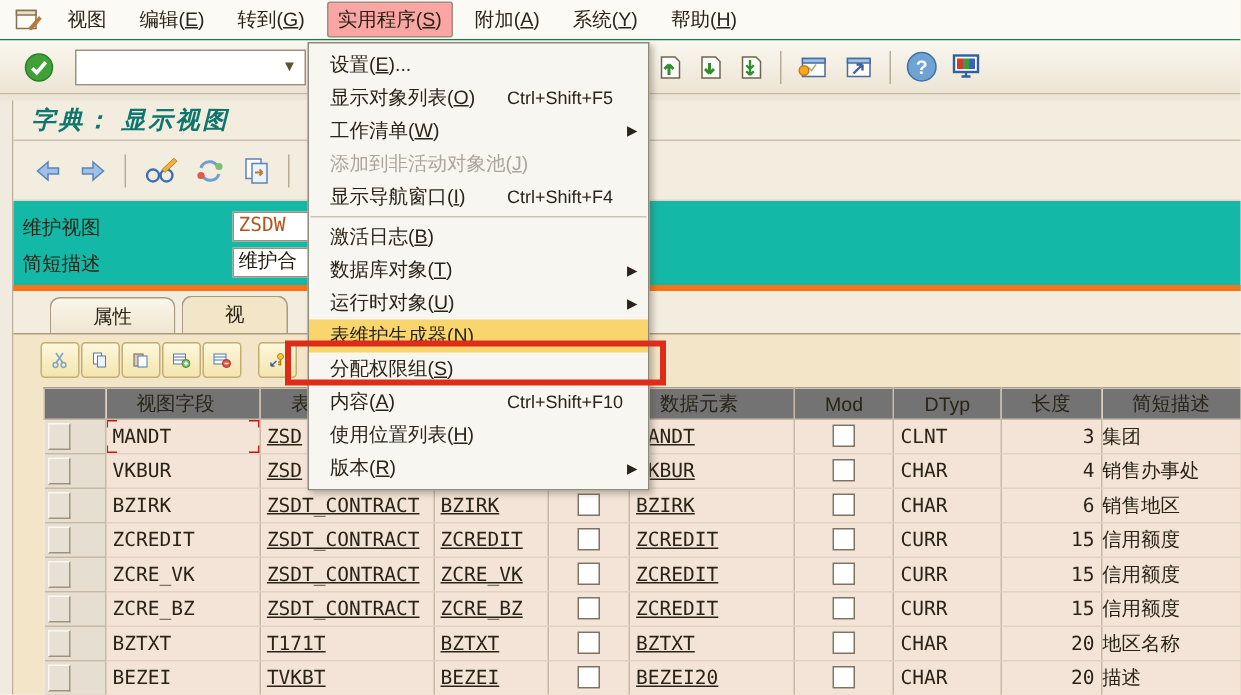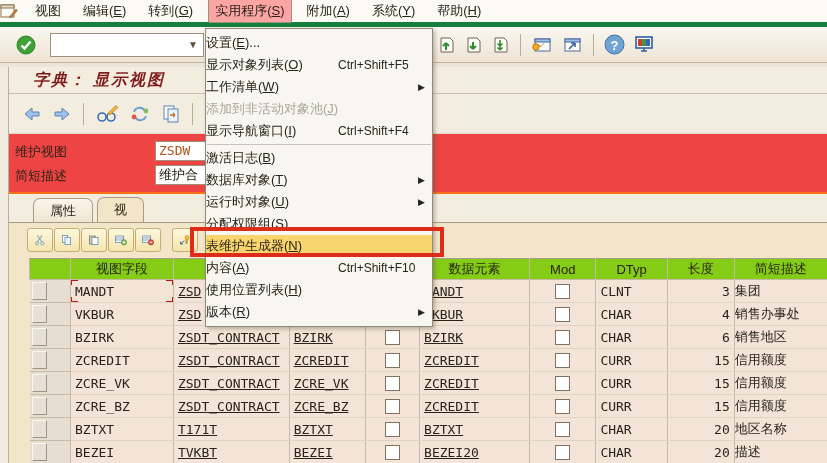--- a/index.html
+++ b/index.html
@@ -1,65 +1,65 @@
 <!DOCTYPE html>
 <html><head>
 <meta charset="utf-8">
 <style>
   html,body{margin:0;padding:0;}
   .screen{position:relative;width:827px;height:463px;overflow:hidden;
     background:#F1EBDF;font-family:"Liberation Sans",sans-serif;font-size:13px;color:#2A2418;}
   
   .menubar{position:absolute;left:0;top:0;width:827px;height:27px;background:#FCFAF4;
-    border-bottom:5px solid #15803d;display:flex;align-items:center;box-sizing:border-box;}
+    border-bottom:1px solid #15803d;display:flex;align-items:center;padding-left:10px;box-sizing:border-box;}
   .mb-icon{width:18px;height:16px;margin-right:10px;flex:none;}
   .mb-item{padding:3px 7px;margin-right:8px;white-space:nowrap;cursor:default;}
   .mb-item.active{border:1px solid #9C9081;background:#fca5a5;border-radius:2px;padding:2px 6px;}
   
   .toolbar{position:absolute;left:0;top:27px;width:827px;height:36px;
     background:linear-gradient(#FAF7F0,#EDE4D4);border-bottom:1px solid #C2B6A1;
     display:flex;align-items:center;box-sizing:border-box;}
   .tb-btn{border:none;background:transparent;padding:2px;margin:0 2px;cursor:pointer;line-height:0;}
   .combo{position:relative;width:152px;height:22px;margin-left:10px;background:#fff;
     border:1px solid #9C917E;display:flex;align-items:center;}
   .combo input{border:none;outline:none;width:126px;height:18px;margin-left:2px;font-size:13px;background:#fff;}
   .combo .arrow{width:20px;text-align:center;color:#5E5134;font-size:10px;cursor:pointer;}
   .tb-right{position:absolute;left:433px;top:0;height:35px;display:flex;align-items:center;}
   .tb-sep{width:1px;height:22px;background:#B8AC97;margin:0 6px;}
   .strip{position:absolute;left:0;top:63px;width:827px;height:4px;background:#EDE6D8;}
   
   .content{position:absolute;left:8px;top:67px;width:819px;height:396px;border-left:1px solid #BBAF9C;}
   .titlebar{height:26px;background:#F3EDE0;border-bottom:1px solid #CCC0AC;display:flex;align-items:center;}
   .title{font-family:"Liberation Serif",serif;font-style:italic;font-weight:bold;
-    font-size:16px;letter-spacing:2px;margin-left:24px;color:#7f1d1d;}
+    font-size:16px;letter-spacing:2px;margin-left:12px;color:#0f766e;}
   .apptoolbar{height:40px;background:#F3EDE0;display:flex;align-items:center;padding-left:8px;box-sizing:border-box;border-bottom:1px solid #E2D8C6;}
   .at-btn{border:none;background:transparent;padding:2px;margin:0 3px;line-height:0;cursor:pointer;}
-  .fields{height:60px;background:#ef4444;position:relative;border-bottom:2px solid #f97316;box-sizing:border-box;}
+  .fields{height:60px;background:#14b8a6;position:relative;border-bottom:4px solid #f97316;box-sizing:border-box;}
   .frow{position:absolute;left:6px;height:20px;line-height:20px;}
   .frow.r1{top:8px;} .frow.r2{top:32px;}
   .fld-input{position:absolute;left:146px;width:156px;height:20px;background:#fff;
     border:1px solid #9C917E;font-size:13px;line-height:18px;padding:0 3px;box-sizing:border-box;
     font-family:"DejaVu Sans Mono","Liberation Sans",monospace;}
   .fld-input.r1{top:7px;color:#B4531C;} .fld-input.r2{top:31px;color:#1E1709;}
   
   .tabzone{height:28px;background:#F3EDE0;position:relative;}
   .tabs{position:absolute;left:24px;bottom:0;display:flex;align-items:flex-end;}
-  .tab{height:23px;line-height:23px;padding:0 16px;margin-right:4px;border:1px solid #A99B82;border-bottom:none;
+  .tab{height:23px;line-height:23px;padding:0 28px;margin-right:4px;border:1px solid #A99B82;border-bottom:none;
     border-radius:7px 7px 0 0;background:linear-gradient(#FBF6EA,#EFE5D2);cursor:pointer;white-space:nowrap;}
   .tab.active{background:#F3E6C8;height:24px;}
   
   .panel{position:absolute;left:0px;top:155px;width:819px;height:242px;background:#F3E6C8;border-top:1px solid #A99B82;}
   .panel-toolbar{position:absolute;left:18px;top:5px;display:flex;align-items:center;}
   .pt-btn{width:26px;height:24px;margin-right:1px;border:1px solid #C3AE74;border-radius:3px;
     background:linear-gradient(#FDF7DC,#F4E5AE);display:flex;align-items:center;justify-content:center;cursor:pointer;line-height:0;}
   .pt-gap{width:10px;}
   
   table.grid{position:absolute;left:20px;top:35px;border-collapse:collapse;table-layout:fixed;
     background:#F3E4D7;font-family:"DejaVu Sans Mono","Liberation Sans",monospace;font-size:13px;}
-  .grid th{background:#84cc16;font-family:"Liberation Sans",sans-serif;font-weight:normal;text-align:center;
+  .grid th{background:#737373;font-family:"Liberation Sans",sans-serif;font-weight:normal;text-align:left;
     border:1px solid #C6B9A6;border-top:1px solid #A99C88;height:20px;padding:0 20px;overflow:hidden;white-space:nowrap;}
   .grid td{border-right:1px solid #C6B9A6;border-bottom:1px solid #E0D3C3;height:20px;
     padding:0 4px;overflow:hidden;white-space:nowrap;}
   .grid td.selcell{background:#E5DED1;padding:1px 2px;border-bottom:1px solid #C6B9A6;}
   .selbtn{width:13px;height:16px;background:#E7E0D4;border-top:1px solid #FBF8F2;border-left:1px solid #FBF8F2;
     border-right:1px solid #9F937F;border-bottom:1px solid #9F937F;cursor:pointer;}
   .grid td.link{text-decoration:underline;cursor:pointer;}
   .grid td.num{text-align:right;}
   .grid td.cjk{font-family:"Liberation Sans",sans-serif;padding-left:0;}
   .cb{display:inline-block;width:13px;height:13px;background:#fff;border:1px solid #7E7362;
@@ -69,21 +69,21 @@
     linear-gradient(#C01818,#C01818),linear-gradient(#C01818,#C01818),
     linear-gradient(#C01818,#C01818),linear-gradient(#C01818,#C01818),
     linear-gradient(#C01818,#C01818),linear-gradient(#C01818,#C01818),
     linear-gradient(#C01818,#C01818),linear-gradient(#C01818,#C01818);
     background-repeat:no-repeat;
     background-size:7px 1px,1px 5px,7px 1px,1px 5px,7px 1px,1px 5px,7px 1px,1px 5px;
     background-position:0 0,0 0,100% 0,100% 0,0 100%,0 100%,100% 100%,100% 100%;}
   
   .dropdown{position:absolute;left:205px;top:28px;width:228px;background:#F8F6F0;
     border:1px solid #8E8A7E;box-shadow:2px 2px 4px rgba(80,70,50,.35);z-index:50;padding:3px 0;box-sizing:border-box;}
-  .menu-item{position:relative;height:22px;line-height:22px;white-space:nowrap;cursor:pointer;}
+  .menu-item{position:relative;height:22px;line-height:22px;padding-left:14px;white-space:nowrap;cursor:pointer;}
   .menu-item .mi-short{position:absolute;left:132px;top:0;font-size:12px;}
   .menu-item .mi-arrow{position:absolute;right:7px;top:0;font-size:9px;}
   .menu-item.disabled{color:#ABA69B;}
   .menu-item.highlighted{background:#F9D56E;}
   .menu-sep{height:1px;background:#C9C4B6;margin:2px 1px;}
   .annotation{position:absolute;left:190px;top:227px;width:254px;height:30px;
     border:4px solid #DD2C1A;z-index:70;box-sizing:border-box;pointer-events:none;}
   u{text-decoration:underline;}
 </style>
 </head>
@@ -438,22 +438,22 @@
   <div class="dropdown">
       <div class="menu-item"><span>设置(<u>E</u>)...</span></div>
       <div class="menu-item"><span>显示对象列表(<u>O</u>)</span><span class="mi-short">Ctrl+Shift+F5</span></div>
       <div class="menu-item"><span>工作清单(<u>W</u>)</span><span class="mi-arrow">▶</span></div>
       <div class="menu-item disabled"><span>添加到非活动对象池(<u>J</u>)</span></div>
       <div class="menu-item"><span>显示导航窗口(<u>I</u>)</span><span class="mi-short">Ctrl+Shift+F4</span></div>
       <div class="menu-sep"></div>
       <div class="menu-item"><span>激活日志(<u>B</u>)</span></div>
       <div class="menu-item"><span>数据库对象(<u>T</u>)</span><span class="mi-arrow">▶</span></div>
       <div class="menu-item"><span>运行时对象(<u>U</u>)</span><span class="mi-arrow">▶</span></div>
+      <div class="menu-item highlighted"><span>表维护生成器(<u>N</u>)</span></div>
       <div class="menu-item"><span>分配权限组(<u>S</u>)</span></div>
-      <div class="menu-item highlighted"><span>表维护生成器(<u>N</u>)</span></div>
       <div class="menu-item"><span>内容(<u>A</u>)</span><span class="mi-short">Ctrl+Shift+F10</span></div>
       <div class="menu-item"><span>使用位置列表(<u>H</u>)</span></div>
       <div class="menu-item"><span>版本(<u>R</u>)</span><span class="mi-arrow">▶</span></div>
     </div>
 
   <div class="annotation"></div>
 
 </div>
 
 </body></html>

